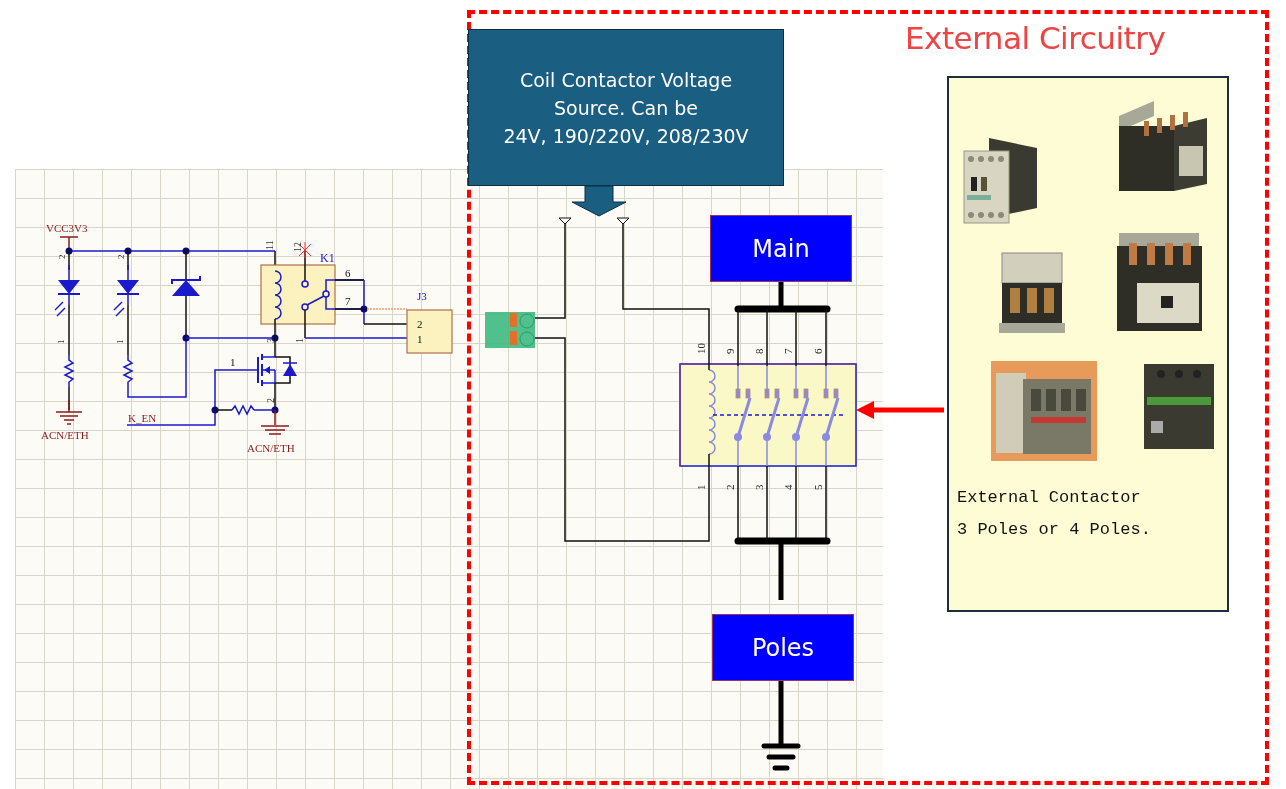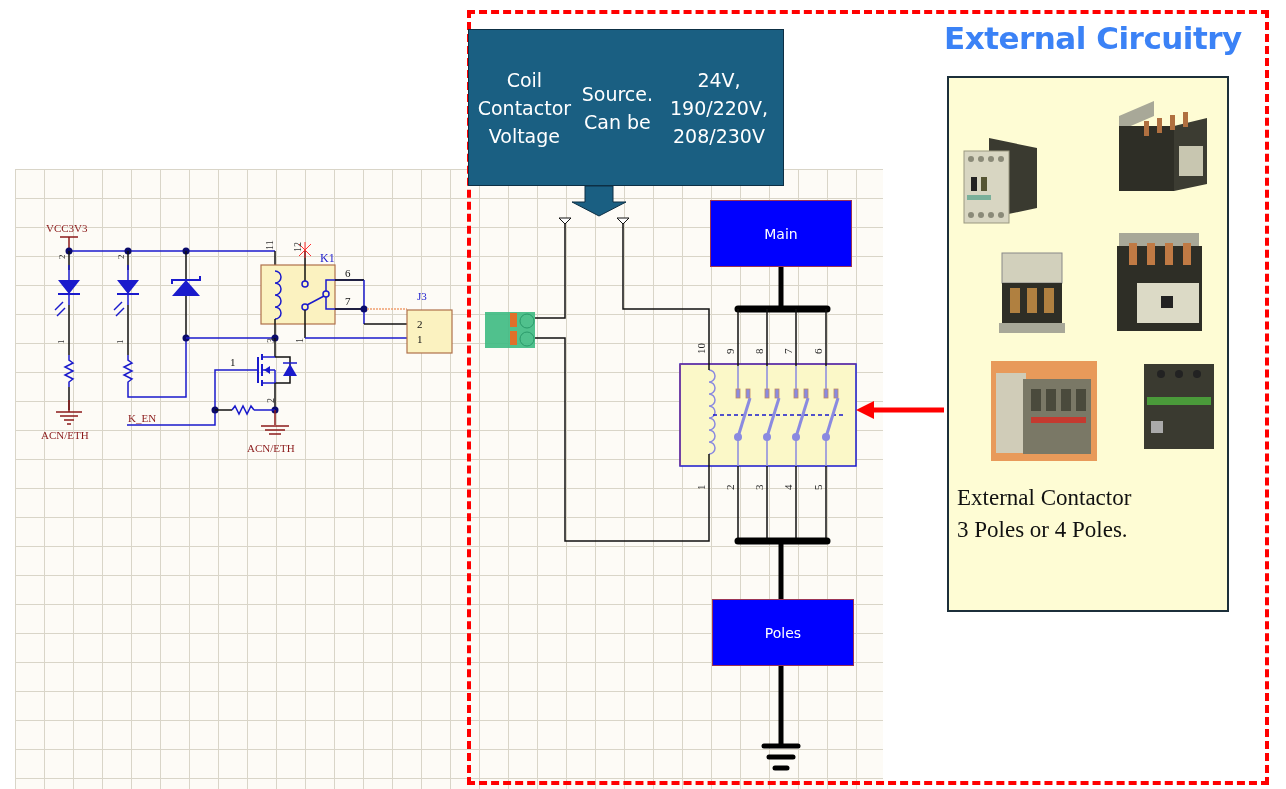--- a/index.html
+++ b/index.html
@@ -9,28 +9,28 @@
     background-image:
       linear-gradient(to right, #d9d5c8 1px, transparent 1px),
       linear-gradient(to bottom, #d9d5c8 1px, transparent 1px);
     background-size:29px 29px; background-position:0 0; }
   svg#schem { position:absolute; left:0; top:0; }
   .sch-text { font-family:"Liberation Serif", "DejaVu Serif", serif; }
   #dashbox { position:absolute; left:467px; top:10px; width:802px; height:775px;
     border:4px dashed #ff0000; box-sizing:border-box; pointer-events:none; }
   #source-box { position:absolute; left:468px; top:29px; width:316px; height:157px;
     background:#1a5f82; border:1px solid #0d2f44; color:#ffffff; box-sizing:border-box;
-    display:flex; flex-direction:row; align-items:center; justify-content:center;
+    display:flex; flex-direction:column; align-items:center; justify-content:center;
     font-size:19px; line-height:28px; text-align:center; font-family:"DejaVu Sans", sans-serif; }
-  #title { position:absolute; left:944px; top:20px; font-size:31px; font-weight:bold; color:#3b82f6; font-family:"DejaVu Sans", sans-serif; letter-spacing:-0.5px; }
+  #title { position:absolute; left:905px; top:20px; font-size:31px; font-weight:normal; color:#ef4444; font-family:"DejaVu Sans", sans-serif; letter-spacing:-0.5px; }
   #photo-panel { position:absolute; left:947px; top:76px; width:282px; height:536px;
     background:#fefcd4; border:2px solid #1c2f3a; box-sizing:border-box; }
-  #panel-text { position:absolute; left:8px; top:404px; font-size:23px; line-height:32px; color:#111; font-family:Liberation Serif, serif; }
+  #panel-text { position:absolute; left:8px; top:404px; font-size:17px; line-height:32px; color:#111; font-family:Liberation Mono, monospace; }
   .blk { position:absolute; background:#0000ff; border:1px solid #9a3355; color:#fff;
-    display:flex; align-items:center; justify-content:center; font-size:14px; font-family:"DejaVu Sans", sans-serif; box-sizing:border-box; }
+    display:flex; align-items:center; justify-content:center; font-size:24px; font-family:"DejaVu Sans", sans-serif; box-sizing:border-box;margin-top:15px; }
   #main-block { left:710px; top:200px; width:142px; height:67px; }
   #load-block { left:712px; top:599px; width:142px; height:67px; }
   .photo { position:absolute; }
 </style>
 </head>
 <body>
 
 <div id="grid"></div>
 
 <svg id="schem" width="1286" height="789" viewBox="0 0 1286 789">

